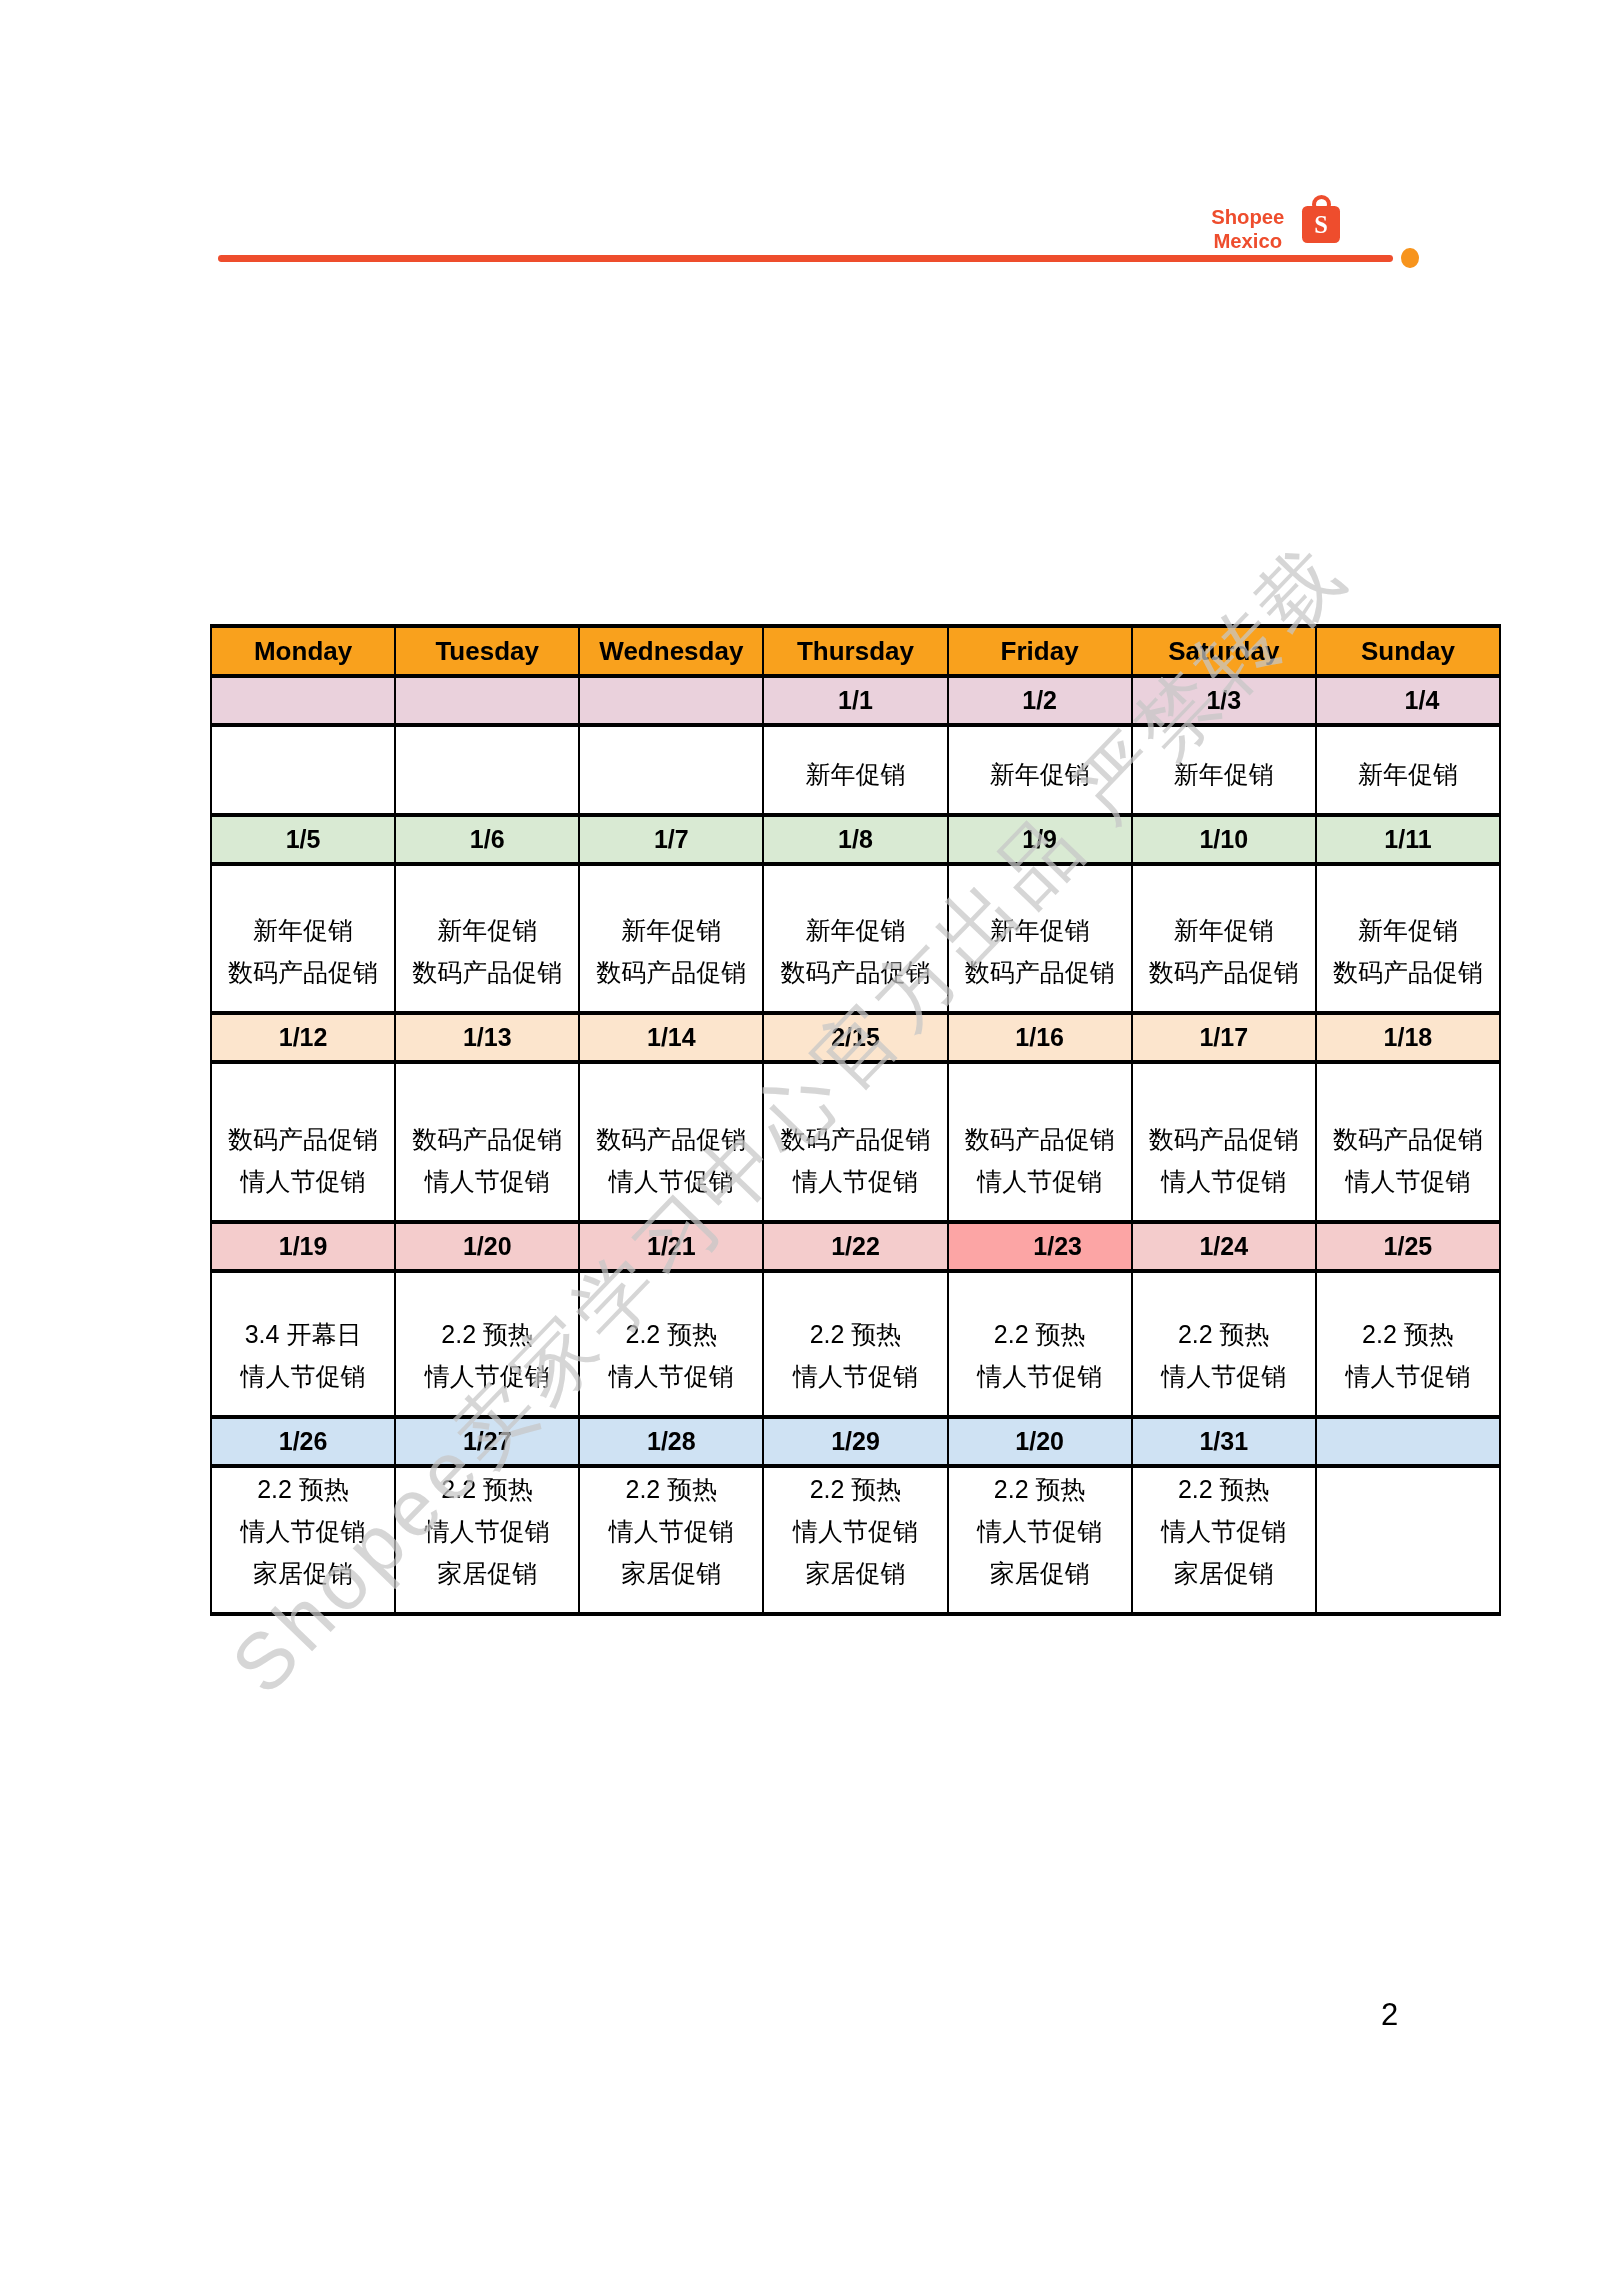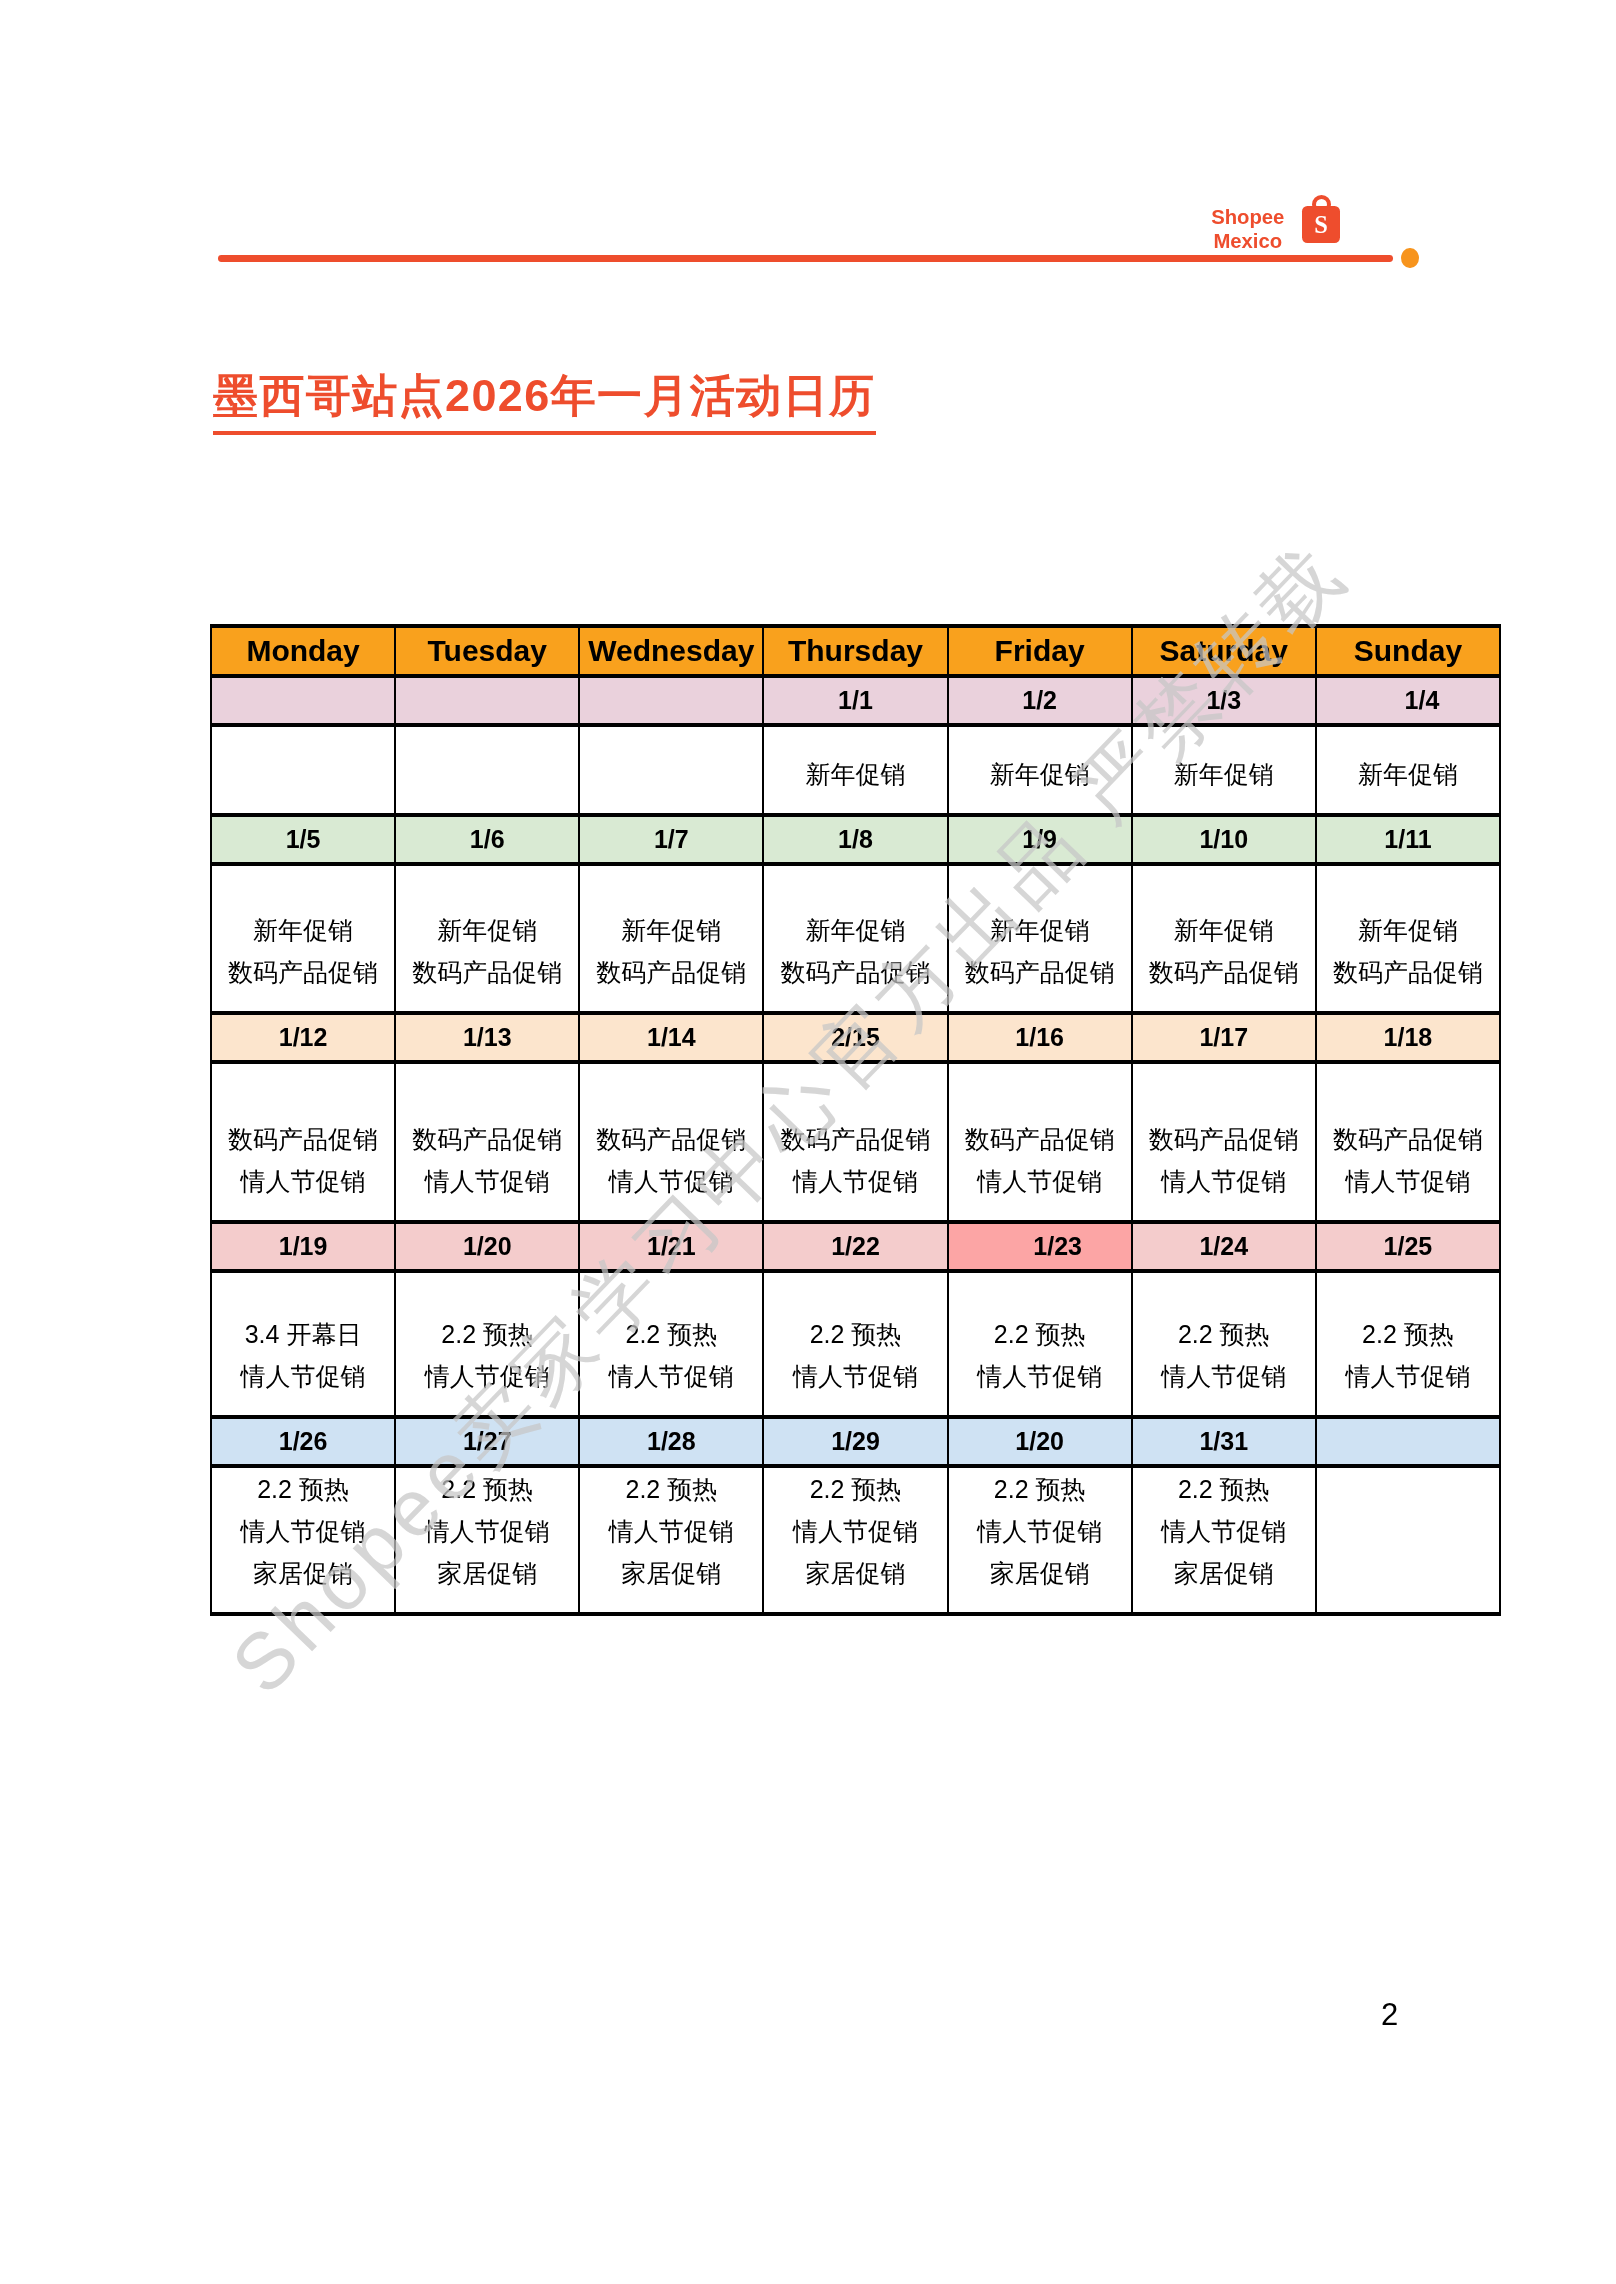--- a/index.html
+++ b/index.html
@@ -73,21 +73,21 @@
     border-collapse: collapse;
     font-size: 25px; color: #000000;
     z-index: 1;
   }
   table.calendar th, table.calendar td {
     border: 2.7px solid #000000;
     border-top-width: 4.1px; border-bottom-width: 4.1px;
     text-align: center; overflow: hidden;
   }
   table.calendar th {
-    height: 50px; font-size: 30px; font-weight: bold;
+    height: 50px; font-size: 26px; font-weight: bold;
   }
   tr.date-row td {
     height: 49px; font-weight: bold; vertical-align: middle;
   }
   tr.event-row td {
     background: #ffffff; vertical-align: bottom;
     padding-bottom: 17.6px; line-height: 42px;
   }
   tr.event-row td div { white-space: nowrap; }
 
@@ -111,21 +111,20 @@
       <div class="bag-handle"></div>
       <div class="bag-body">
         <span>S</span>
       </div>
     </div>
   </div>
 
   <div class="divider"></div>
   <div class="divider-dot"></div>
 
-  <div class="title">墨西哥站点2026年一月活动日历</div>
 
   <div class="watermark">Shopee卖家学习中心官方出品 严禁转载</div>
 
   <table class="calendar">
     <thead>
       <tr id="day-header-row">
           <th style="background: rgb(249, 161, 29);">Monday</th>
           <th style="background: rgb(249, 161, 29);">Tuesday</th>
           <th style="background: rgb(249, 161, 29);">Wednesday</th>
           <th style="background: rgb(249, 161, 29);">Thursday</th>

